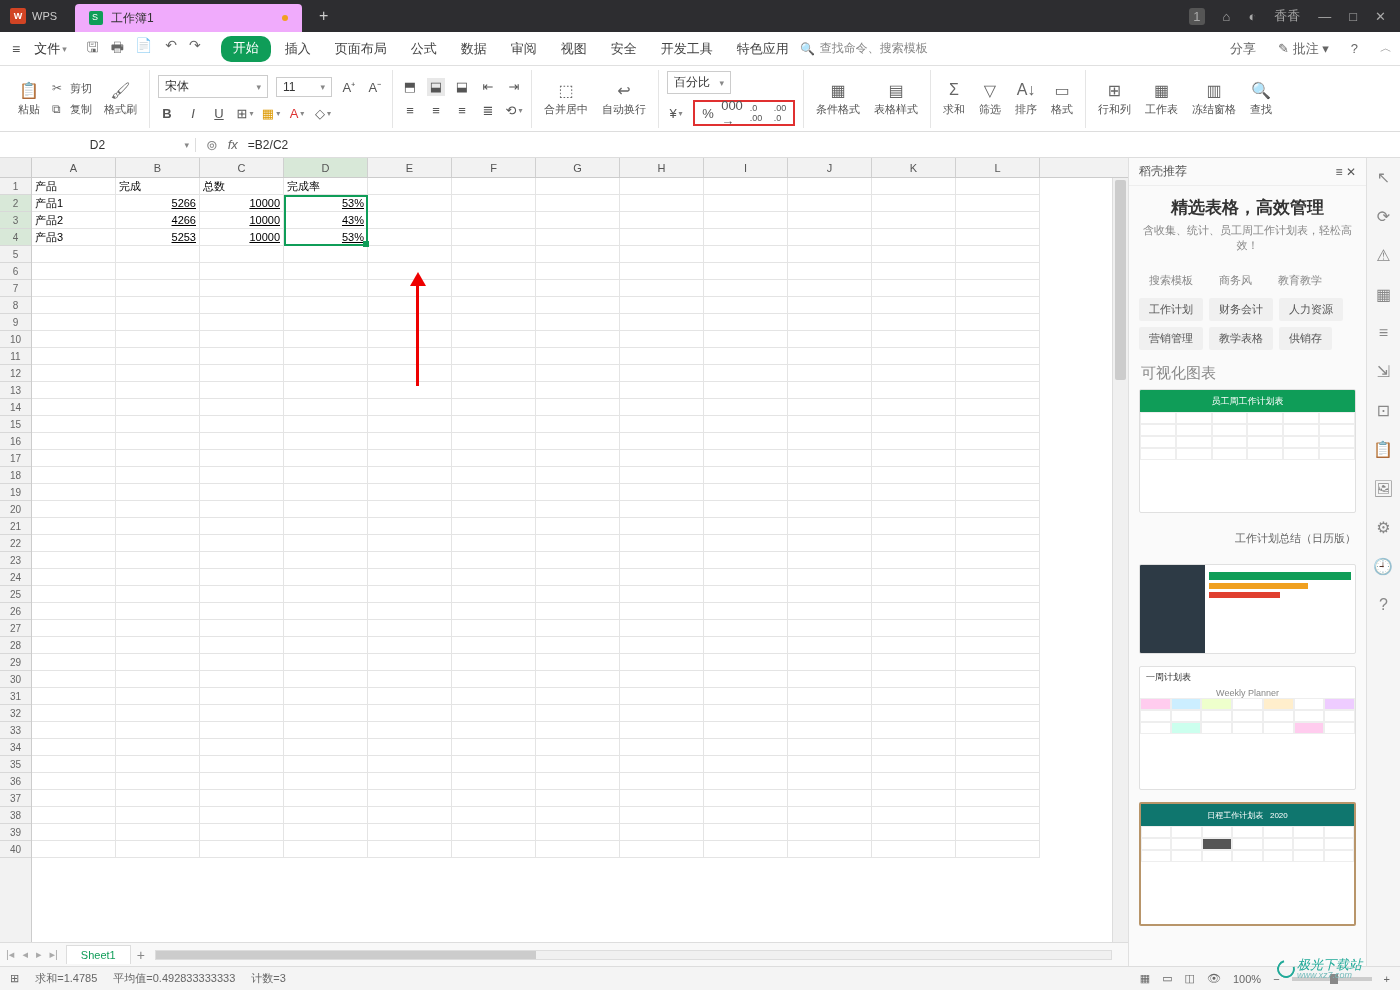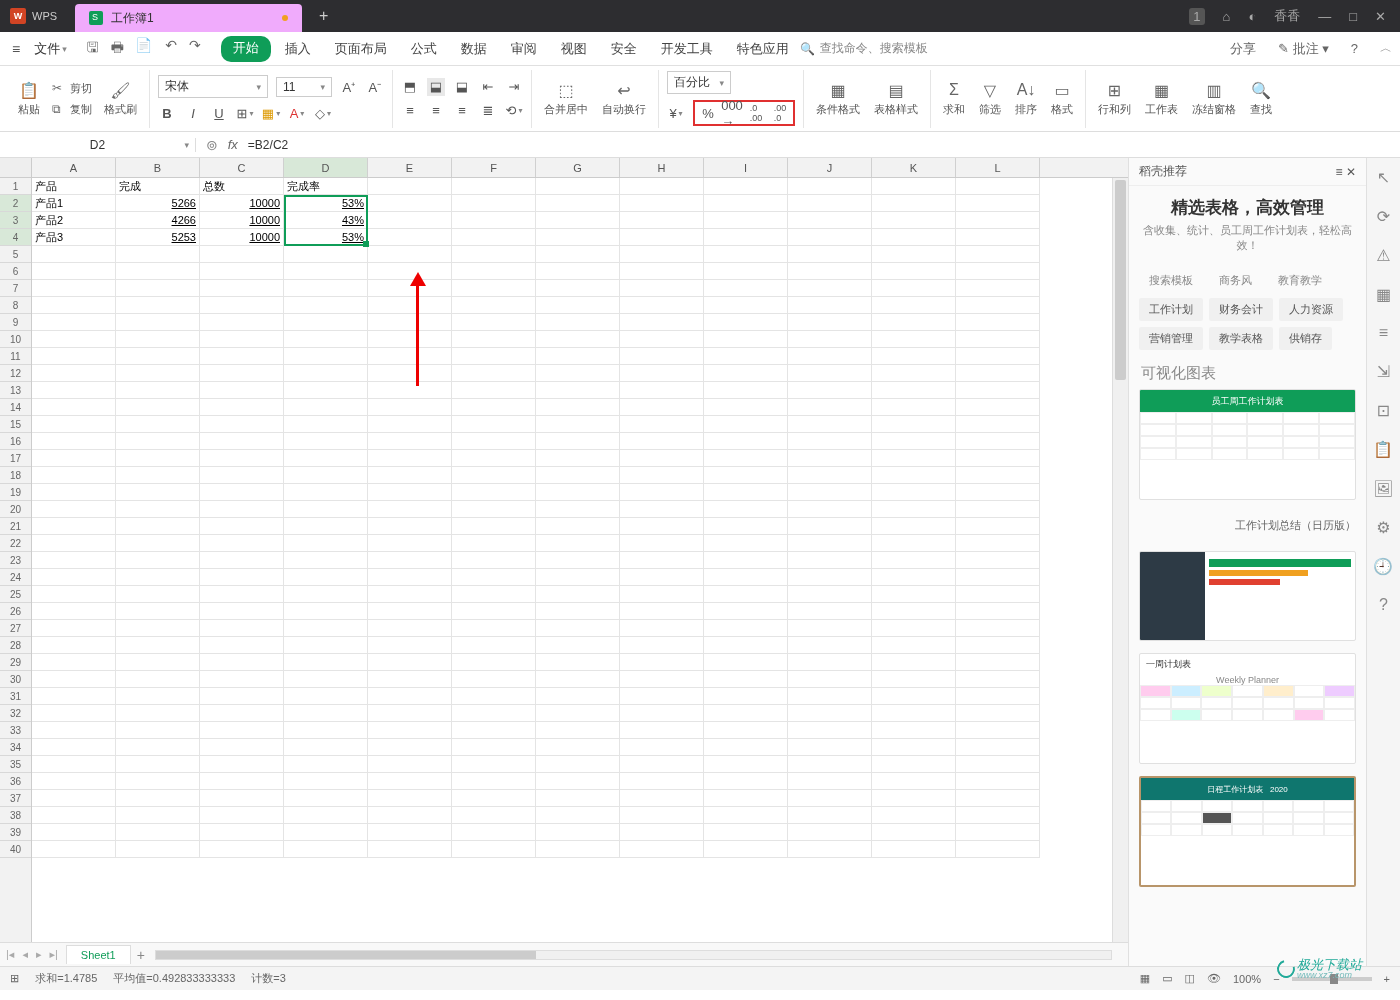--- a/index.html
+++ b/index.html
@@ -87,21 +87,21 @@
 
 .right-panel { width: 238px; background: #fafafa; border-left: 1px solid #e0e0e0; display: flex; flex-direction: column; }
 .rp-header { height: 28px; display: flex; align-items: center; justify-content: space-between; padding: 0 10px; font-size: 12px; color: #555; border-bottom: 1px solid #eee; }
 .rp-title-big { text-align: center; font-size: 17px; font-weight: bold; color: #333; padding: 10px 8px 4px; }
 .rp-sub { text-align: center; font-size: 11px; color: #888; padding: 0 8px 10px; }
 .rp-tags { display: flex; flex-wrap: wrap; gap: 6px; padding: 6px 10px; }
 .rp-tag { background: #f0f0f0; padding: 4px 10px; font-size: 11px; color: #555; border-radius: 2px; }
 .rp-tag.plain { background: transparent; color: #888; }
 .rp-section-title { padding: 8px 12px 6px; font-size: 15px; color: #888; }
 .rp-templates { padding: 0 10px; display: flex; flex-direction: column; gap: 12px; overflow-y: auto; flex: 1; }
-.tmpl { background: #fff; border: 1px solid #e0e0e0; height: 111px; border-radius: 2px; display: flex; flex-direction: column; overflow: hidden; font-size: 8px; }
+.tmpl { background: #fff; border: 1px solid #e0e0e0; height: 124px; border-radius: 2px; display: flex; flex-direction: column; overflow: hidden; font-size: 8px; }
 .tmpl .tmpl-hdr { height: 22px; display: flex; align-items: center; justify-content: center; color: #fff; font-size: 9px; }
 .tmpl-label { text-align: right; font-size: 11px; color: #666; padding: 6px 0; }
 .tmpl-grid { flex: 1; display: grid; grid-template-columns: repeat(6,1fr); grid-auto-rows: 12px; }
 .tmpl-grid div { border: 0.5px solid #eee; }
 
 
 .icon-rail { width: 34px; background: #f5f5f5; border-left: 1px solid #e0e0e0; display: flex; flex-direction: column; align-items: center; padding-top: 10px; gap: 20px; color: #888; }
 .icon-rail span { font-size: 16px; }
 
 

